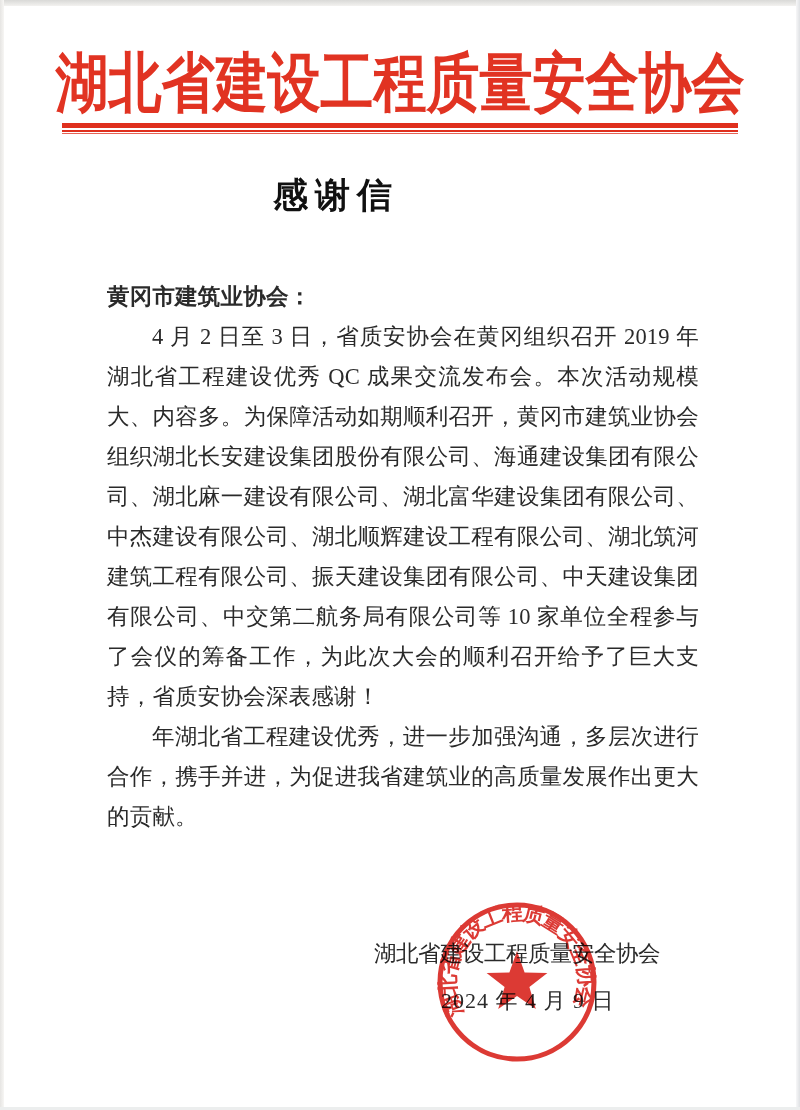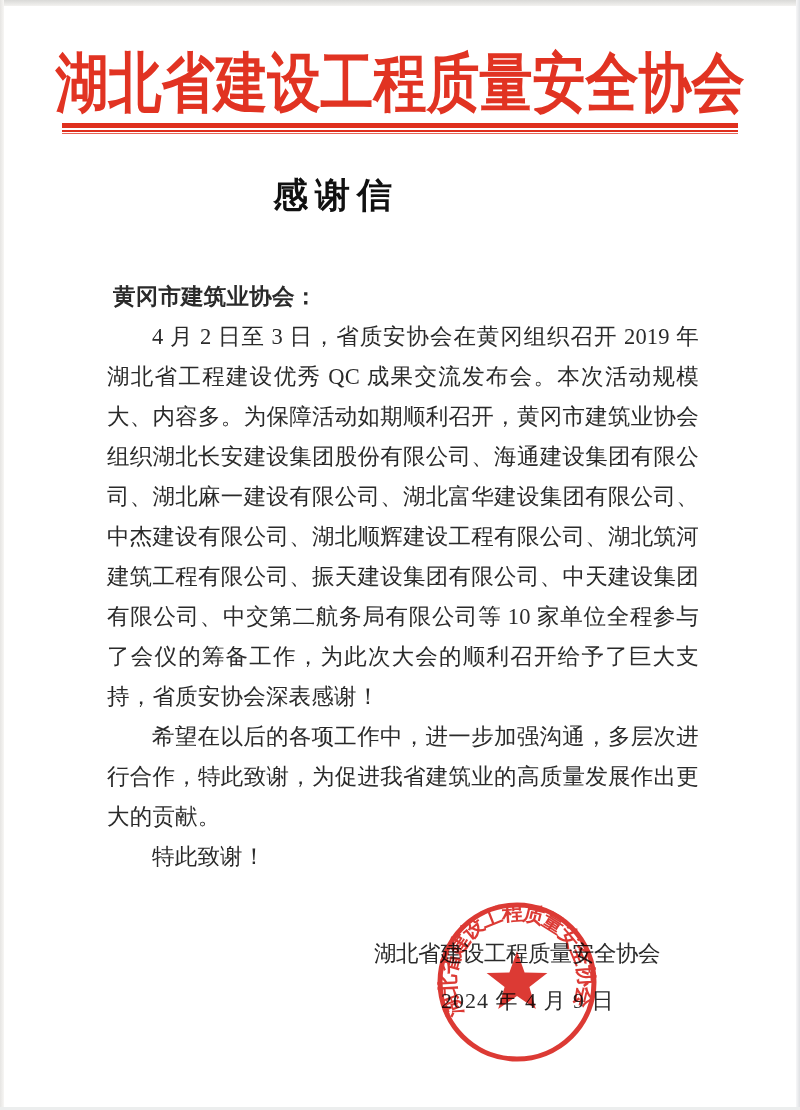--- a/index.html
+++ b/index.html
@@ -42,21 +42,21 @@
     color: var(--title-black);
   }
 
   .body-text {
     position:absolute; top:277px; left:107px; width:592px;
     font-size:22.5px; line-height:40px; letter-spacing:0.2px;
     color: var(--body-text);
     text-align: justify;
   }
   .body-text p { margin:0; text-indent:2em; }
-  .body-text .salutation { text-indent:0; font-weight:bold;margin-left:6px; }
+  .body-text .salutation { text-indent:0; font-weight:bold; }
 
   .signature-line {
     position:absolute; top:938px; left:374px;
     font-size:22.5px; letter-spacing:-0.5px;
     color: var(--body-text); white-space:nowrap;
   }
   .date-line {
     position:absolute; top:986px; left:441px;
     font-size:22px; letter-spacing:1px;
     color: var(--body-text); white-space:nowrap;
@@ -87,22 +87,21 @@
   <div class="rule-thick"></div>
   <div class="rule-mid"></div>
   <div class="rule-thin"></div>
 </div>
 
 <h2 class="doc-title">感谢信</h2>
 
 <div class="body-text">
   <p class="salutation">黄冈市建筑业协会：</p>
   <p>4 月 2 日至 3 日，省质安协会在黄冈组织召开 2019 年湖北省工程建设优秀 QC 成果交流发布会。本次活动规模大、内容多。为保障活动如期顺利召开，黄冈市建筑业协会组织湖北长安建设集团股份有限公司、海通建设集团有限公司、湖北麻一建设有限公司、湖北富华建设集团有限公司、中杰建设有限公司、湖北顺辉建设工程有限公司、湖北筑河建筑工程有限公司、振天建设集团有限公司、中天建设集团有限公司、中交第二航务局有限公司等 10 家单位全程参与了会仪的筹备工作，为此次大会的顺利召开给予了巨大支持，省质安协会深表感谢！</p>
-  <p>希望在以后的各项工作中，进一步加强沟通，多层次进行合作，特此致谢，为促进我省建筑业的高质量发展作出更大的贡献。</p>
-  <p>特此致谢！</p>
+  <p>年湖北省工程建设优秀，进一步加强沟通，多层次进行合作，携手并进，为促进我省建筑业的高质量发展作出更大的贡献。</p>
 </div>
 
 <div class="signature-line">湖北省建设工程质量安全协会</div>
 
 <div class="date-line">2024 年 4 月 9 日</div>
 
 <svg class="seal" viewBox="0 0 174 174" xmlns="http://www.w3.org/2000/svg">
   <circle class="seal-ring" cx="87" cy="87" r="77"></circle>
   <polygon class="seal-star" points="87,56 94.6,77.5 117.4,78.1 99.4,92 105.8,113.9 87,101 68.2,113.9 74.6,92 56.6,78.1 79.4,77.5"></polygon>
   <path id="sealTextPath" d="M 33.5,118 A 62,62 0 1 1 140.5,118" fill="none"></path>

